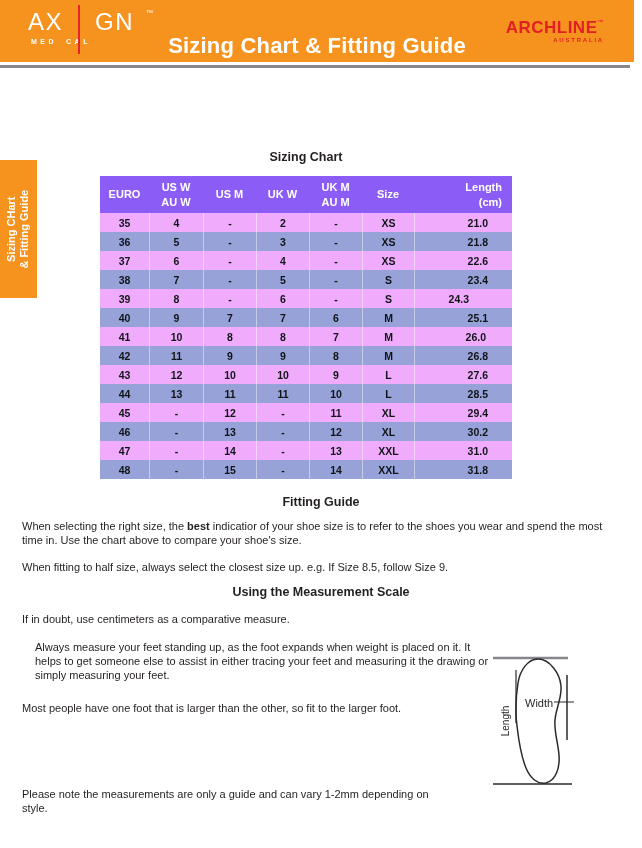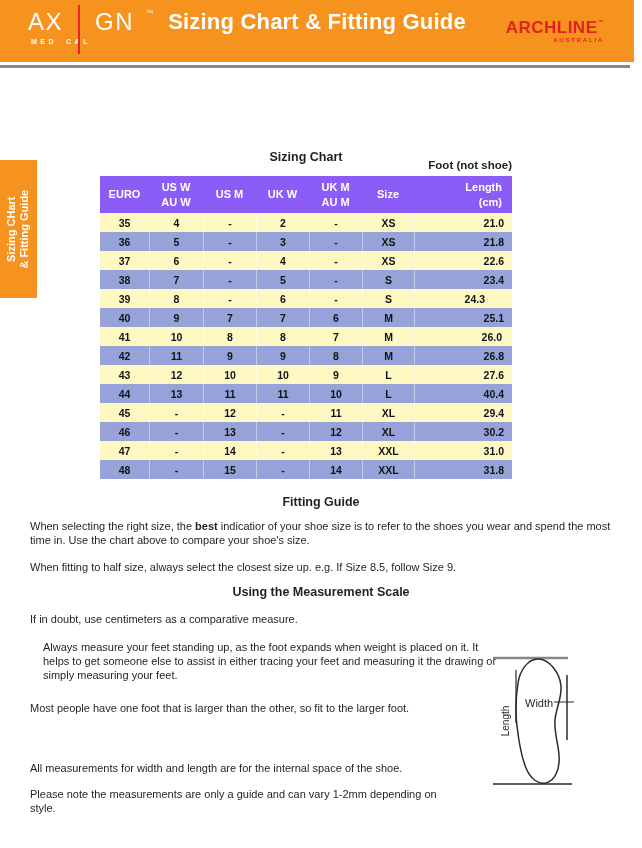--- a/index.html
+++ b/index.html
@@ -11,21 +11,21 @@
   .rule { position:absolute; left:0; top:65px; width:630px; height:3px; background:#85878A; }
 
   .axign { position:absolute; left:28px; top:8px; color:#ffffff; }
   .axign-row { font-size:24px; letter-spacing:1.5px; display:flex; align-items:flex-start; font-weight:400;gap:12px; }
   .axign-gap { position:relative; width:8px; }
   .axign-line { position:absolute; left:3px; top:-3px; width:2px; height:49px; background:#E8232B; }
   .axign-tm { font-size:7px; margin-top:1px; }
   .axign-med { font-size:7px; font-weight:bold; letter-spacing:3.5px; margin-top:2px; display:flex; padding-left:3px; }
   .axign-med .med-gap { width:9px; }
 
-  .banner-title { position:absolute; left:0; top:9px; width:634px; text-align:center;
+  .banner-title { position:absolute; left:0; top:33px; width:634px; text-align:center;
                   font-size:22px; font-weight:bold; color:#ffffff; letter-spacing:0.2px; }
 
   .archline { position:absolute; right:30px; top:19px; text-align:right; color:#E31F26; }
   .archline-name { font-size:17px; font-weight:bold; letter-spacing:0.5px; line-height:1; }
   .archline-tm { font-size:6px; vertical-align:top; }
   .archline-sub { font-size:6px; font-weight:bold; letter-spacing:1.8px; margin-top:1px; }
 
   
   .side-tab { position:absolute; left:0; top:160px; width:37px; height:138px; background:#F6921E;
               display:flex; align-items:center; justify-content:center; }
@@ -36,31 +36,31 @@
   .chart-title { position:absolute; left:100px; top:150px; width:412px; text-align:center;
                  font-size:12.5px; font-weight:bold; color:#231F20; }
   .chart-note  { position:absolute; left:100px; top:159px; width:412px; text-align:right;
                  font-size:11.5px; font-weight:bold; color:#231F20; }
 
   .size-table { position:absolute; left:100px; top:176px; width:412px; }
   .thead { display:flex; height:37px; background:#8b5cf6; color:#ffffff; font-weight:bold; font-size:11px; }
   .hcell { display:flex; flex-direction:column; justify-content:center; align-items:center; line-height:1.3; }
   .hcell.right { align-items:flex-end; padding-right:10px; }
   .trow { display:flex; height:19px; }
-  .trow.even { background:#fef9c3; }
+  .trow.even { background:#f0abfc; }
   .trow.odd  { background:#96A2D8; }
   .tcell { display:flex; align-items:center; justify-content:center;
            font-weight:bold; font-size:10.5px; color:#101417; }
   .tcell.sep { border-left:1px solid rgba(255,255,255,0.45); }
-  .tcell.right { justify-content:flex-end; padding-right:8px; }
+  .tcell.right { justify-content:flex-end; padding-right:24px; }
 
   
   .h-center { position:absolute; left:0; width:642px; text-align:center;
               font-size:12.5px; font-weight:bold; color:#231F20; }
-  .para { position:absolute; left:30px; font-size:11px; line-height:14px; color:#231F20; }
+  .para { position:absolute; left:22px; font-size:11px; line-height:14px; color:#231F20; }
 
   
   .foot-diagram { position:absolute; left:488px; top:650px; }
 </style>
 </head>
 <body>
 
 <div class="page">
 
   <div class="banner">
@@ -88,21 +88,20 @@
   <div class="rule"></div>
 
   <div class="side-tab">
     <div class="side-tab-text">
       <div>Sizing CHart</div>
       <div>&amp; Fitting Guide</div>
     </div>
   </div>
 
   <div class="chart-title">Sizing Chart</div>
-  <div class="chart-note">Foot (not shoe)</div>
 
   <div class="size-table">
     <div class="thead">
         <div class="hcell" style="width: 49px;">
           <div>EURO</div>
         </div>
         <div class="hcell" style="width: 54px;">
           <div>US W</div>
           <div>AU W</div>
         </div>
@@ -206,21 +205,21 @@
           <div class="tcell sep" style="width: 52px;">L</div>
           <div class="tcell right sep" style="width: 98px;">27.6</div>
         </div>
         <div class="trow odd">
           <div class="tcell" style="width: 49px;">44</div>
           <div class="tcell sep" style="width: 54px;">13</div>
           <div class="tcell sep" style="width: 53px;">11</div>
           <div class="tcell sep" style="width: 53px;">11</div>
           <div class="tcell sep" style="width: 53px;">10</div>
           <div class="tcell sep" style="width: 52px;">L</div>
-          <div class="tcell right sep" style="width: 98px;">40.4</div>
+          <div class="tcell right sep" style="width: 98px;">28.5</div>
         </div>
         <div class="trow even">
           <div class="tcell" style="width: 49px;">45</div>
           <div class="tcell sep" style="width: 54px;">-</div>
           <div class="tcell sep" style="width: 53px;">12</div>
           <div class="tcell sep" style="width: 53px;">-</div>
           <div class="tcell sep" style="width: 53px;">11</div>
           <div class="tcell sep" style="width: 52px;">XL</div>
           <div class="tcell right sep" style="width: 98px;">29.4</div>
         </div>
@@ -257,21 +256,20 @@
   <div class="h-center" style="top:495px;">Fitting Guide</div>
   <div class="para" style="top:519px; width:600px;">
     <span>When selecting the right size, the </span><b>best</b><span> indicatior of your shoe size is to refer to the shoes you wear and spend the most time in. Use the chart above to compare your shoe's size.</span>
   </div>
   <div class="para" style="top:560px; width:600px;">When fitting to half size, always select the closest size up. e.g. If Size 8.5, follow Size 9.</div>
 
   <div class="h-center" style="top:585px;">Using the Measurement Scale</div>
   <div class="para" style="top:612px; width:560px;">If in doubt, use centimeters as a comparative measure.</div>
   <div class="para" style="top:640px; width:458px;margin-left:13px;">Always measure your feet standing up, as the foot expands when weight is placed on it. It helps to get someone else to assist in either tracing your feet and measuring it the drawing or simply measuring your feet.</div>
   <div class="para" style="top:701px; width:520px;">Most people have one foot that is larger than the other, so fit to the larger foot.</div>
-  <div class="para" style="top:761px; width:520px;">All measurements for width and length are for the internal space of the shoe.</div>
   <div class="para" style="top:787px; width:430px;">Please note the measurements are only a guide and can vary 1-2mm depending on style.</div>
 
   <svg class="foot-diagram" width="144" height="145" viewBox="0 0 144 145">
     <line x1="5" y1="8" x2="80" y2="8" stroke="#85878A" stroke-width="2.5"></line>
     <line x1="5" y1="134" x2="84" y2="134" stroke="#2b2b2b" stroke-width="1.4"></line>
     <path d="M 50 9
              C 40 9, 32 20, 30 33
              C 28 46, 27 61, 29 76
              C 31 93, 33 106, 38 118
              C 42 128, 50 135, 58 133

